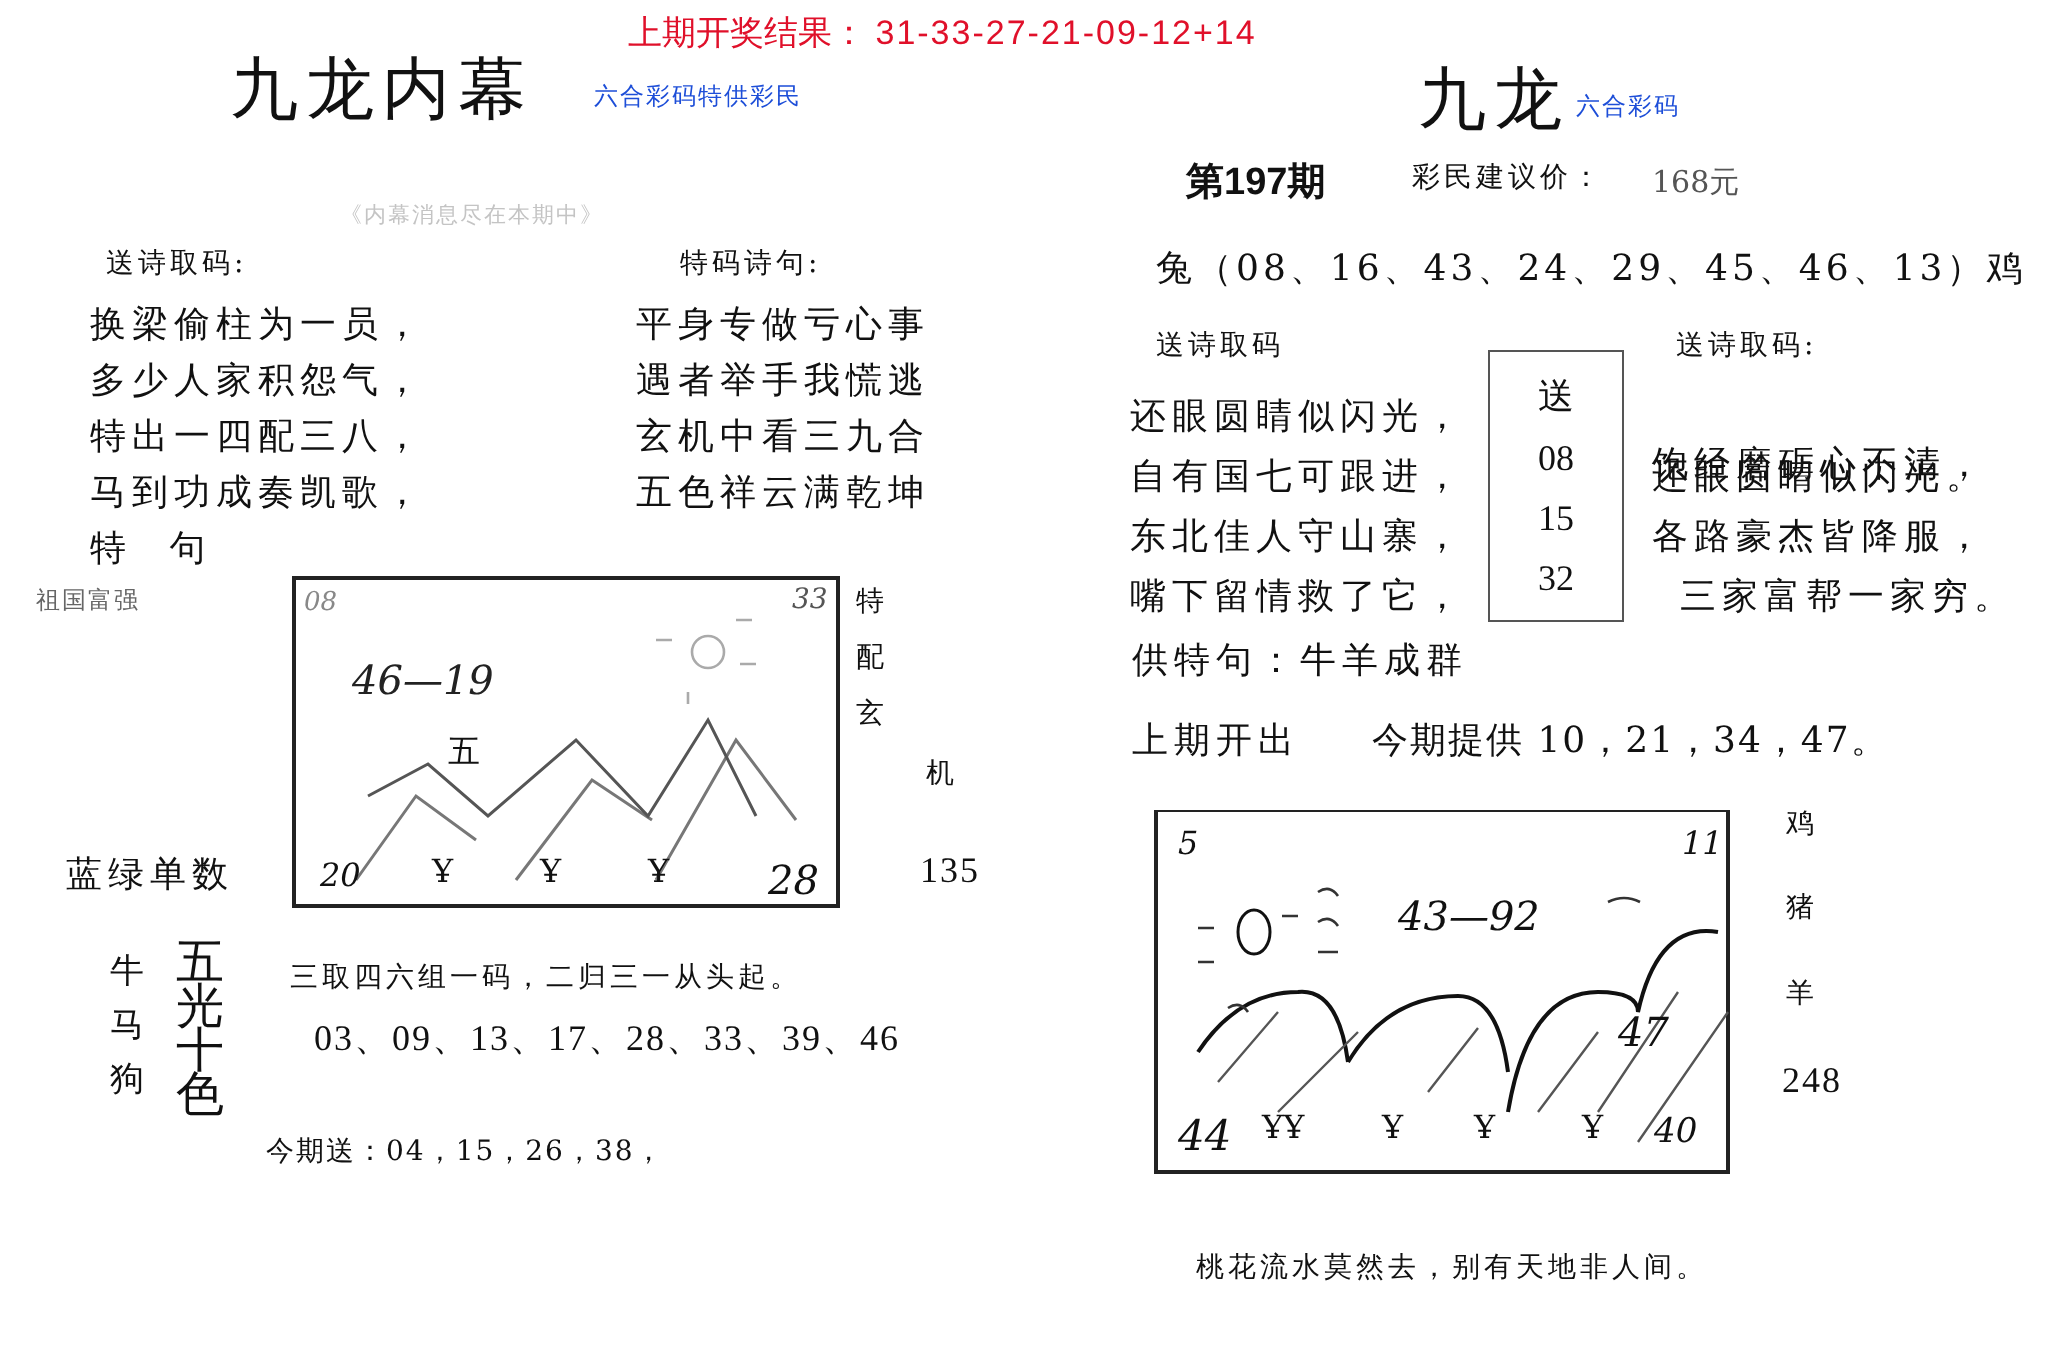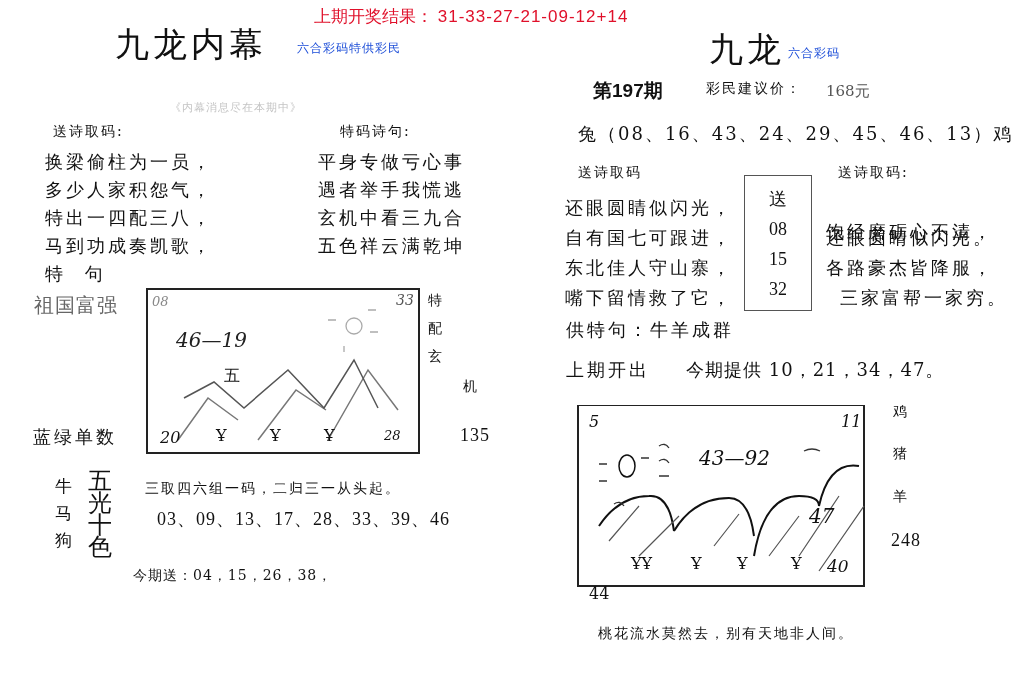--- a/index.html
+++ b/index.html
@@ -34,21 +34,21 @@
   <div class="abs title-big" style="left:115px; top:22px;">九龙内幕</div>
   <div class="abs faint" style="left:297px; top:40px;">六合彩码特供彩民</div>
   <div class="abs faint2" style="left:170px; top:100px;">《内幕消息尽在本期中》</div>
 
   <div class="abs t17" style="left:53px; top:123px;">送诗取码:</div>
   <div class="abs t18" style="left:45px; top:150px;">换梁偷柱为一员，</div>
   <div class="abs t18" style="left:45px; top:178px;">多少人家积怨气，</div>
   <div class="abs t18" style="left:45px; top:206px;">特出一四配三八，</div>
   <div class="abs t18" style="left:45px; top:234px;">马到功成奏凯歌，</div>
   <div class="abs t18" style="left:45px; top:262px; letter-spacing:8px;">特  句</div>
-  <div class="abs" style="left:18px; top:292px; font-size:20px; color:#666; letter-spacing:1px;margin-left:16px;">祖国富强</div>
+  <div class="abs" style="left:18px; top:292px; font-size:12px; color:#666; letter-spacing:1px;">祖国富强</div>
 
   <div class="abs t17" style="left:340px; top:123px;">特码诗句:</div>
   <div class="abs t18" style="left:318px; top:150px;">平身专做亏心事</div>
   <div class="abs t18" style="left:318px; top:178px;">遇者举手我慌逃</div>
   <div class="abs t18" style="left:318px; top:206px;">玄机中看三九合</div>
   <div class="abs t18" style="left:318px; top:234px;">五色祥云满乾坤</div>
 
   <div class="sketch" style="left:146px; top:288px; width:274px; height:166px;">
     <svg width="274" height="166">
       <polyline points="30,150 60,108 90,130" fill="none" stroke="#777" stroke-width="1.5"></polyline>
@@ -59,21 +59,21 @@
       <path d="M180,30 h8 M220,20 h8 M222,42 h8 M196,56 v6" stroke="#aaa" stroke-width="1.3"></path>
     </svg>
     <span class="abs" style="left:4px; top:4px; font-size:13px; color:#888; font-style:italic;">08</span>
     <span class="abs" style="left:248px; top:2px; font-size:14px; color:#555; font-style:italic;">33</span>
     <span class="abs" style="left:28px; top:38px; font-size:20px; color:#222; font-style:italic;">46—19</span>
     <span class="abs" style="left:76px; top:76px; font-size:16px;">五</span>
     <span class="abs" style="left:12px; top:138px; font-size:16px; font-style:italic;">20</span>
     <span class="abs" style="left:68px; top:136px; font-size:16px;">Ұ</span>
     <span class="abs" style="left:122px; top:136px; font-size:16px;">Ұ</span>
     <span class="abs" style="left:176px; top:136px; font-size:16px;">Ұ</span>
-    <span class="abs" style="left:236px; top:138px; font-size:13px; font-style:italic;">28</span>
+    <span class="abs" style="left:236px; top:138px; font-size:20px; font-style:italic;">28</span>
   </div>
 
   <div class="abs t17" style="left:428px; top:292px;">特</div>
   <div class="abs t17" style="left:428px; top:320px;">配</div>
   <div class="abs t17" style="left:428px; top:348px;">玄</div>
   <div class="abs t17" style="left:463px; top:378px;">机</div>
   <div class="abs num" style="left:460px; top:425px;">135</div>
   <div class="abs t18" style="left:33px; top:425px;">蓝绿单数</div>
 
   <div class="abs vcol" style="left:55px; top:473px; font-size:17px; line-height:27px;">
@@ -131,21 +131,21 @@
       <path d="M95,125 Q115,92 150,92 Q170,92 175,130" fill="none" stroke="#111" stroke-width="2"></path>
       <path d="M175,150 Q185,90 220,90 Q240,90 240,100 Q250,55 280,60" fill="none" stroke="#111" stroke-width="2"></path>
       <path d="M30,135 L60,100 M60,150 L100,110 M135,140 L160,108 M190,150 L220,110 M220,150 L260,90 M240,165 L285,100" stroke="#555" stroke-width="1.2"></path>
       <ellipse cx="48" cy="60" rx="8" ry="11" fill="none" stroke="#111" stroke-width="1.5"></ellipse>
       <path d="M20,58 h8 M62,52 h8 M20,75 h8 M80,40 q6,-4 10,2 M80,55 q6,-4 10,2 M80,70 h10 M35,98 q6,-4 10,2 M225,45 q8,-4 16,0" fill="none" stroke="#333" stroke-width="1.3"></path>
     </svg>
     <span class="abs" style="left:10px; top:6px; font-size:16px; font-style:italic;">5</span>
     <span class="abs" style="left:262px; top:6px; font-size:16px; font-style:italic;">11</span>
     <span class="abs" style="left:120px; top:40px; font-size:20px; font-style:italic;">43—92</span>
     <span class="abs" style="left:230px; top:98px; font-size:20px; font-style:italic;">47</span>
-    <span class="abs" style="left:10px; top:150px; font-size:16px; margin-top:28px;">44</span>
+    <span class="abs" style="left:10px; top:150px; font-size:21px; font-style:italic;">44</span>
     <span class="abs" style="left:52px; top:148px; font-size:16px;">ҰҰ</span>
     <span class="abs" style="left:112px; top:148px; font-size:16px;">Ұ</span>
     <span class="abs" style="left:158px; top:148px; font-size:16px;">Ұ</span>
     <span class="abs" style="left:212px; top:148px; font-size:16px;">Ұ</span>
     <span class="abs" style="left:248px; top:150px; font-size:17px; font-style:italic;">40</span>
   </div>
 
   <div class="abs t17" style="left:893px; top:403px;">鸡</div>
   <div class="abs t17" style="left:893px; top:445px;">猪</div>
   <div class="abs t17" style="left:893px; top:488px;">羊</div>

